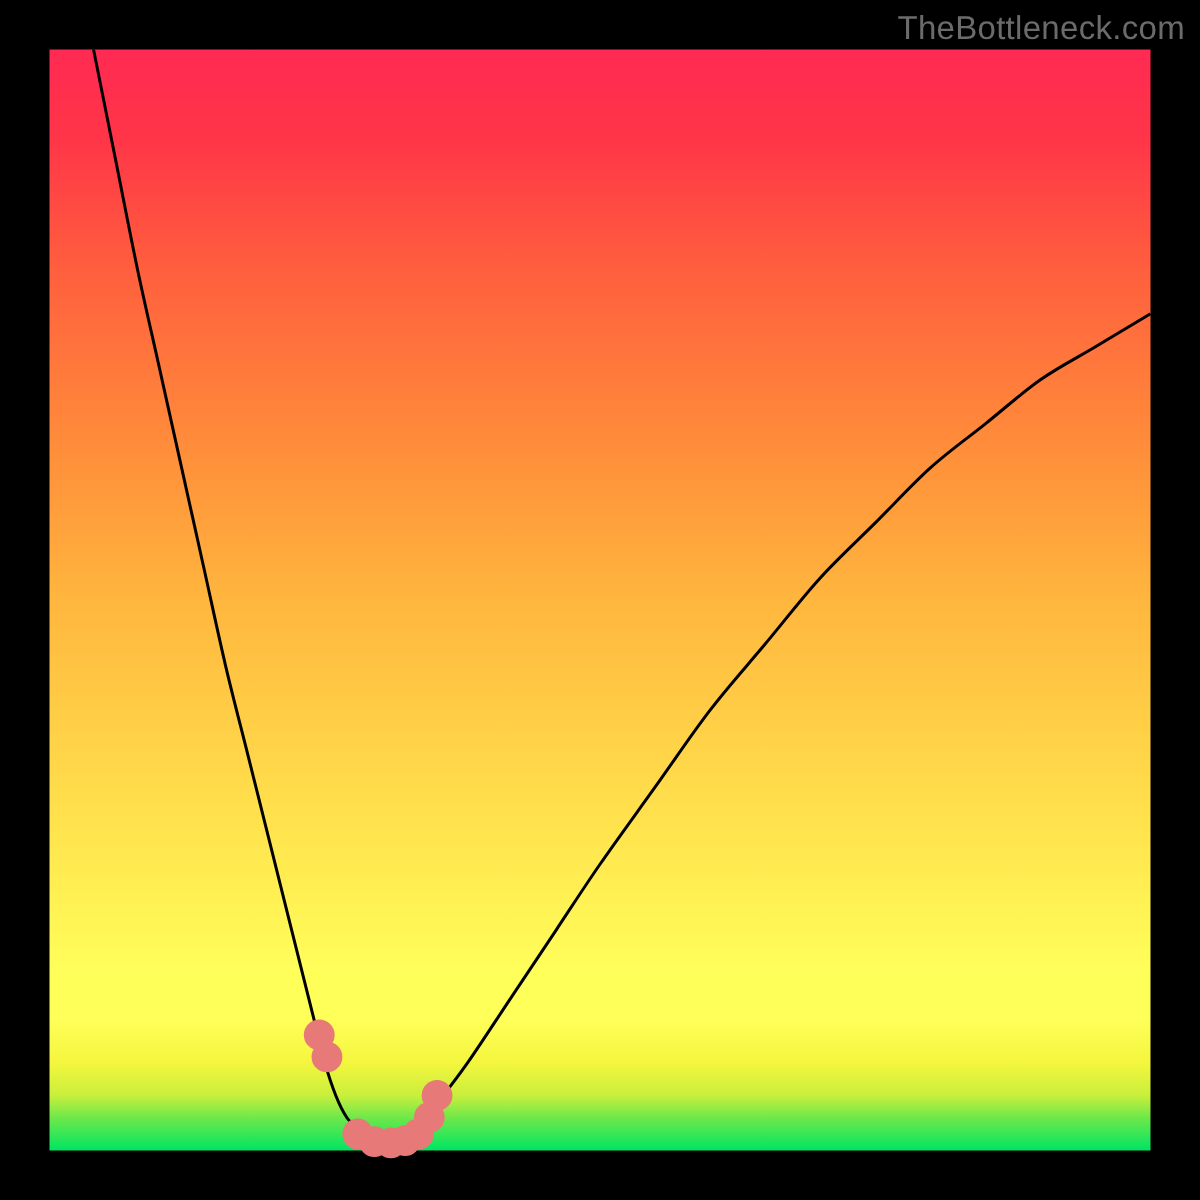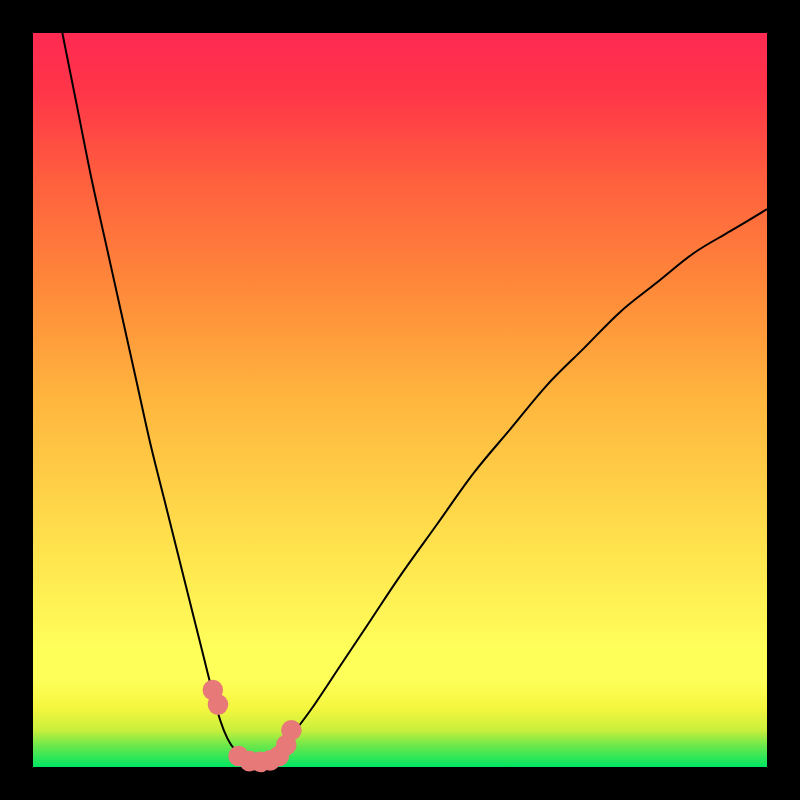--- a/index.html
+++ b/index.html
@@ -59,20 +59,21 @@
     width: 734px;
     height: 734px;
     overflow: visible;
   }
 </style>
 </head>
 <body>
 
 <div class="frame">
 
+  <div class="watermark">TheBottleneck.com</div>
 
   <div class="plot-area">
     <svg class="curves" viewBox="0 0 100 100" preserveAspectRatio="none">
       <path id="curve-path" fill="none" stroke="#000000" stroke-width="2" vector-effect="non-scaling-stroke" d="M 4 0 C 4.333333333333333 1.6666666666666667, 5.333333333333333 6.666666666666666, 6 10 C 6.666666666666667 13.333333333333334, 7.333333333333333 16.833333333333332, 8 20 C 8.666666666666666 23.166666666666668, 9.333333333333334 26, 10 29 C 10.666666666666666 32, 11.333333333333332 35, 12 38 C 12.666666666666668 41, 13.333333333333336 44, 14.000000000000002 47 C 14.666666666666668 50, 15.333333333333334 53.166666666666664, 16 56 C 16.666666666666668 58.833333333333336, 17.333333333333332 61.333333333333336, 18 64 C 18.666666666666668 66.66666666666667, 19.333333333333332 69.33333333333333, 20 72 C 20.666666666666668 74.66666666666667, 21.333333333333332 77.33333333333333, 22 80 C 22.666666666666668 82.66666666666667, 23.5 86, 24 88 C 24.5 90, 24.666666666666668 90.83333333333333, 25 92 C 25.333333333333332 93.16666666666667, 25.666666666666668 94.16666666666667, 26 95 C 26.333333333333332 95.83333333333333, 26.666666666666664 96.5, 27 97 C 27.333333333333336 97.5, 27.833333333333336 97.83333333333333, 28.000000000000004 98 C 28.16666666666667 98.16666666666667, 27.83333333333334 97.83333333333333, 28.000000000000004 98 C 28.166666666666668 98.16666666666667, 28.666666666666664 98.75, 28.999999999999996 99 C 29.33333333333333 99.25, 29.666666666666664 99.41666666666667, 30 99.5 C 30.333333333333336 99.58333333333333, 30.666666666666668 99.5, 31 99.5 C 31.333333333333332 99.5, 31.666666666666668 99.58333333333333, 32 99.5 C 32.333333333333336 99.41666666666667, 32.666666666666664 99.25, 33 99 C 33.333333333333336 98.75, 33.666666666666664 98.5, 34 98 C 34.333333333333336 97.5, 34.833333333333336 96.33333333333333, 35 96 C 35.166666666666664 95.66666666666667, 34.5 96.66666666666667, 35 96 C 35.5 95.33333333333333, 36.833333333333336 93.66666666666667, 38 92 C 39.166666666666664 90.33333333333333, 40.666666666666664 88, 42 86 C 43.333333333333336 84, 44.666666666666664 82, 46 80 C 47.333333333333336 78, 48.5 76.16666666666667, 50 74 C 51.5 71.83333333333333, 53.33333333333334 69.33333333333333, 55.00000000000001 67 C 56.66666666666667 64.66666666666667, 58.333333333333336 62.166666666666664, 60 60 C 61.666666666666664 57.833333333333336, 63.333333333333336 56, 65 54 C 66.66666666666667 52, 68.33333333333333 49.83333333333333, 70 48 C 71.66666666666667 46.16666666666667, 73.33333333333333 44.66666666666667, 75 43.00000000000001 C 76.66666666666667 41.33333333333334, 78.33333333333333 39.5, 80 38 C 81.66666666666667 36.5, 83.33333333333333 35.333333333333336, 85 34 C 86.66666666666667 32.666666666666664, 88.33333333333333 31.166666666666668, 90 30 C 91.66666666666667 28.833333333333332, 93.33333333333333 28, 95 27 C 96.66666666666667 26, 99.16666666666667 24.5, 100 24"></path>
       <g id="markers">
           <circle cx="24.5" cy="89.5" r="1.4" fill="#e77a78"></circle>
           <circle cx="25.2" cy="91.5" r="1.4" fill="#e77a78"></circle>
           <circle cx="28.000000000000004" cy="98.5" r="1.4" fill="#e77a78"></circle>
           <circle cx="29.5" cy="99.2" r="1.4" fill="#e77a78"></circle>
           <circle cx="31" cy="99.3" r="1.4" fill="#e77a78"></circle>

